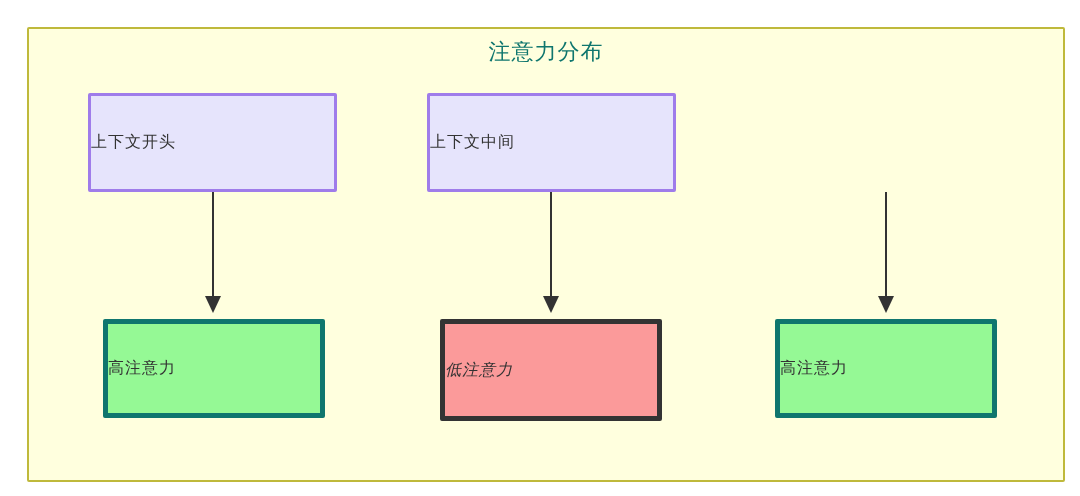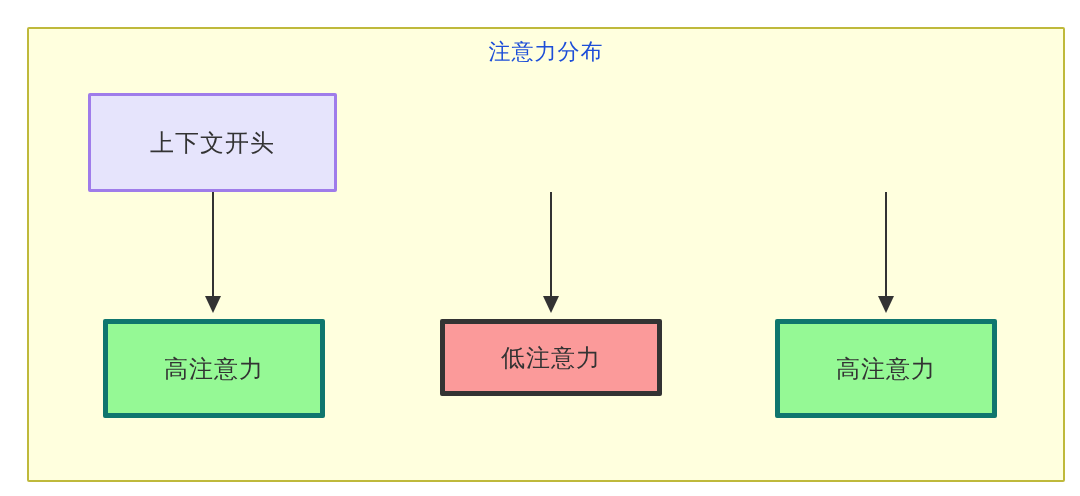--- a/index.html
+++ b/index.html
@@ -29,32 +29,31 @@
     border: 2px solid #bfb93b;
     border-radius: 2px;
   }
   .subgraph-title {
     position: absolute;
     left: 0;
     top: 12px;
     width: 100%;
     text-align: center;
     font-size: 22px;
-    color: #1d4ed8;
+    color: #0f766e;
     letter-spacing: 1px;
     line-height: 1;
   }
   
   .node {
     position: absolute;
     box-sizing: border-box;
     display: flex;
     align-items: center;
-    justify-content: center;
-    font-size: 24px;
+    font-size: 16px;
     color: #333333;
     letter-spacing: 1px;
     text-align: center;
   }
   .node.ctx {
     background: #e6e4fc;
     border: 3px solid #9f7cea;
     border-radius: 2px;
   }
   .node.attn-high {
@@ -83,27 +82,30 @@
 <div id="canvas">
 
   <div class="subgraph">
     <div class="subgraph-title">注意力分布</div>
   </div>
 
   <div class="node ctx" style="left:88px; top:93px; width:249px; height:99px;">
     <span>上下文开头</span>
   </div>
 
+  <div class="node ctx" style="left:427px; top:93px; width:249px; height:99px;">
+    <span>上下文中间</span>
+  </div>
 
 
   <div class="node attn-high" style="left:103px; top:319px; width:222px; height:99px;">
     <span>高注意力</span>
   </div>
 
-  <div class="node attn-low" style="left:440px; top:319px; width:222px; height:77px;">
+  <div class="node attn-low" style="left:440px; top:319px; width:222px; height:102px;font-style:italic;">
     <span>低注意力</span>
   </div>
 
   <div class="node attn-high" style="left:775px; top:319px; width:222px; height:99px;">
     <span>高注意力</span>
   </div>
 
   <svg class="edges" viewBox="0 0 1080 496">
     <defs>
       <marker id="arrowhead" markerWidth="9" markerHeight="9" refX="7.5" refY="4.5" orient="auto" markerUnits="strokeWidth">

